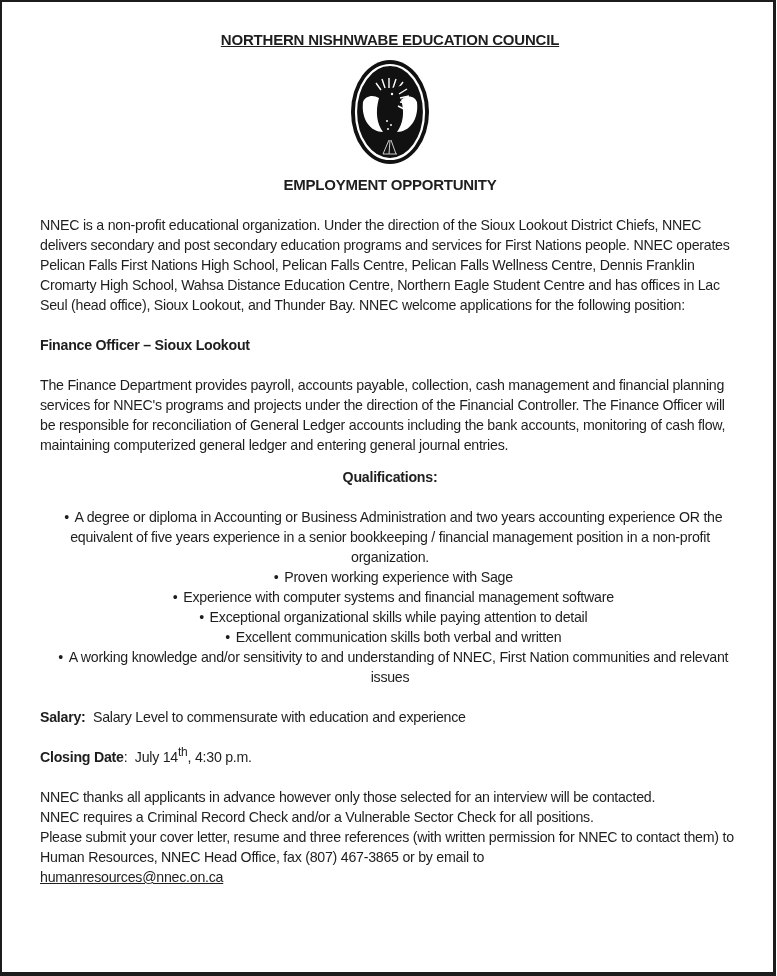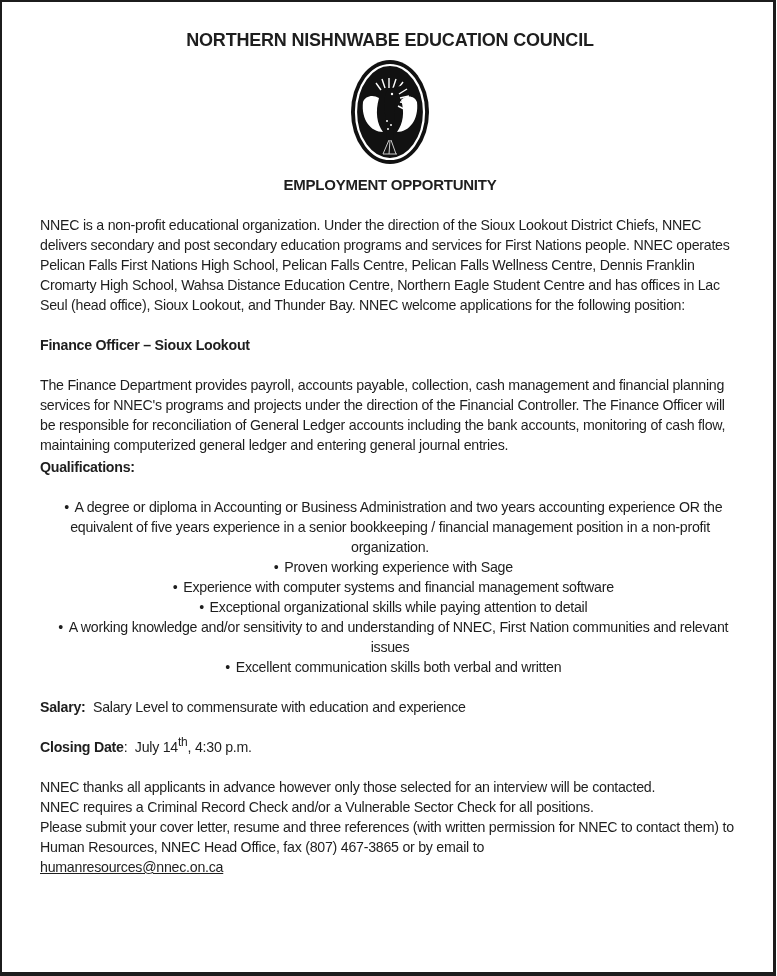--- a/index.html
+++ b/index.html
@@ -13,28 +13,28 @@
     box-sizing: content-box;
   }
   .content {
     position: absolute; left: 38px; top: 28px; width: 700px;
     font-family: "Liberation Sans", sans-serif;
     font-size: 14.2px; line-height: 20px; color: #1e1e1e;
     letter-spacing: -0.25px;
   }
   .center { text-align: center; }
   .bold { font-weight: bold; }
-  .org-title { margin: 0; height: 22px; font-weight: bold; font-size: 18px; letter-spacing: -0.2px; }
+  .org-title { margin: 0; height: 22px; font-weight: bold; font-size: 15px; letter-spacing: -0.2px; text-decoration: underline; }
   .logo-wrap { display: flex; justify-content: center; margin-top: 6px; height: 110px; }
   .emp-title { margin-top: 7px; height: 20px; font-weight: bold; font-size: 15px; }
   p { margin: 0; }
   .intro { margin-top: 20px; }
   .position-title { margin-top: 20px; font-weight: bold; }
   .dept { margin-top: 20px; }
-  .qual-head { margin-top: 2px; font-weight: bold; }
+  .qual-head { margin-top: 12px; font-weight: bold; text-align: center; }
   .qual-list { margin: 20px 0 0 0; padding: 0; list-style: none; text-align: center; }
   .qual-list li { margin: 0; }
   .bullet { display: inline-block; width: 16px; padding-left: 1px; }
   .salary { margin-top: 20px; }
   .closing { margin-top: 20px; }
   .closing sup { font-size: 12px; line-height: 0; vertical-align: 6px; }
   .footer { margin-top: 20px; }
   a.email { color: #1e1e1e; text-decoration: underline; text-align: center; }
 </style>
 </head>
@@ -90,22 +90,22 @@
 
     <p class="dept">The Finance Department provides payroll, accounts payable, collection, cash management and financial planning services for NNEC's programs and projects under the direction of the Financial Controller. The Finance Officer will be responsible for reconciliation of General Ledger accounts including the bank accounts, monitoring of cash flow, maintaining computerized general ledger and entering general journal entries.</p>
 
     <p class="qual-head">Qualifications:</p>
 
     <ul class="qual-list">
       <li><span class="bullet">•</span><span>A degree or diploma in Accounting or Business Administration and two years accounting experience OR the equivalent of five years experience in a senior bookkeeping / financial management position in a non-profit organization.</span></li>
       <li><span class="bullet">•</span><span>Proven working experience with Sage</span></li>
       <li><span class="bullet">•</span><span>Experience with computer systems and financial management software</span></li>
       <li><span class="bullet">•</span><span>Exceptional organizational skills while paying attention to detail</span></li>
+      <li><span class="bullet">•</span><span>Excellent communication skills both verbal and written</span></li>
       <li><span class="bullet">•</span><span>A working knowledge and/or sensitivity to and understanding of NNEC,  First Nation communities and relevant issues</span></li>
-      <li><span class="bullet">•</span><span>Excellent communication skills both verbal and written</span></li>
     </ul>
 
     <p class="salary">
       <span class="bold">Salary:</span>&nbsp;
       <span>Salary Level to commensurate with education and experience</span>
     </p>
 
     <p class="closing"><span class="bold">Closing Date</span><span>:</span>&nbsp; <span><span>July 14</span><sup>th</sup><span>, 4:30 p.m.</span></span></p>
 
     <div class="footer">

